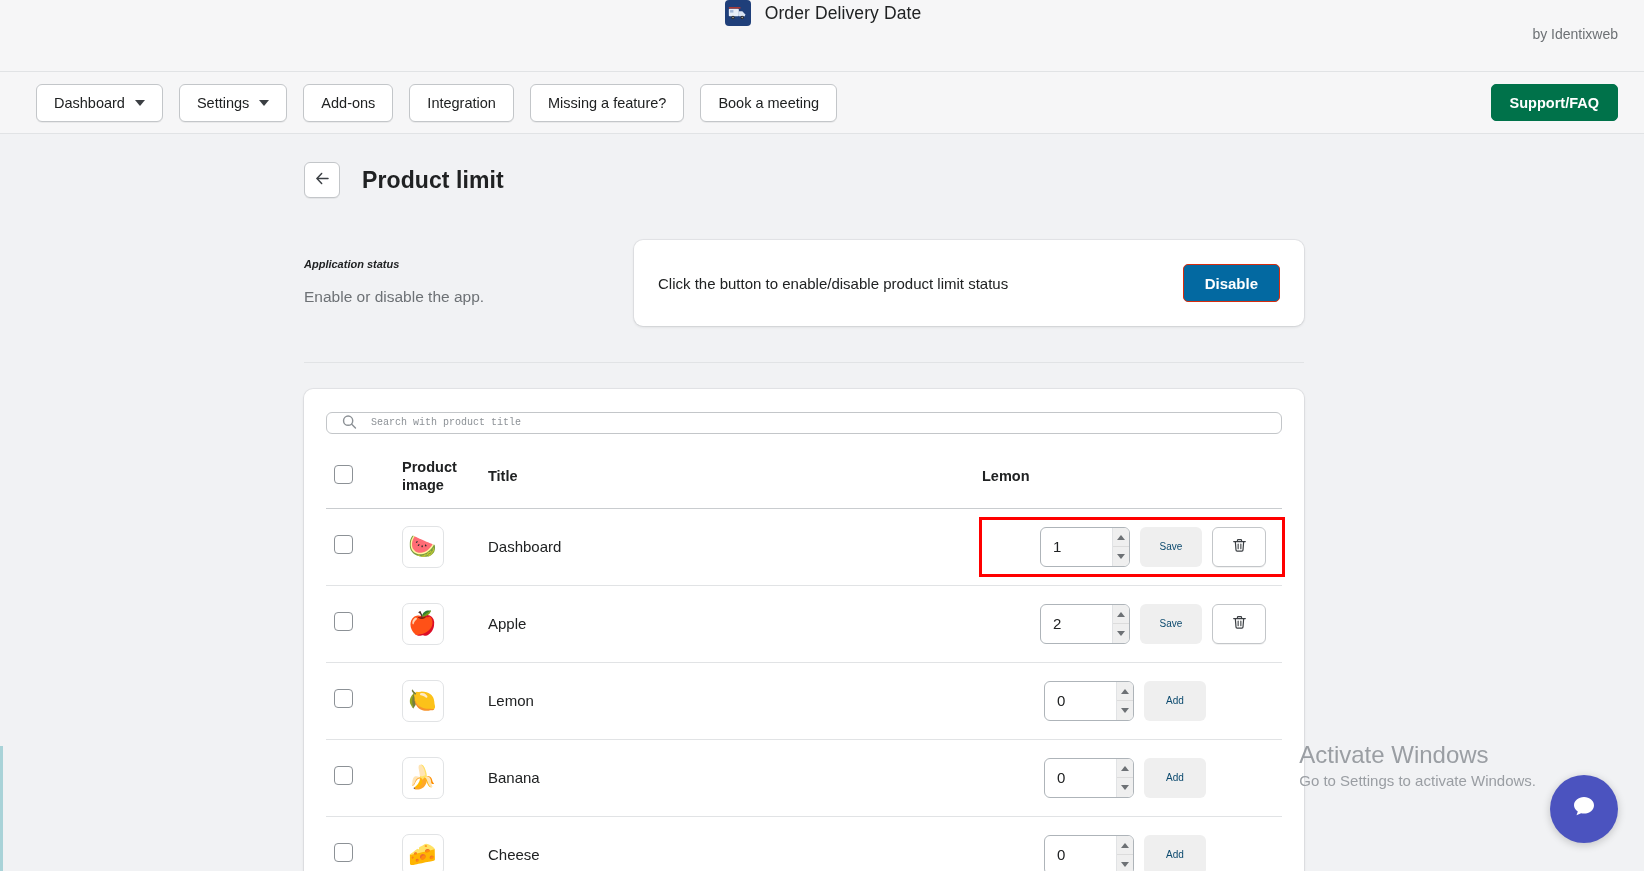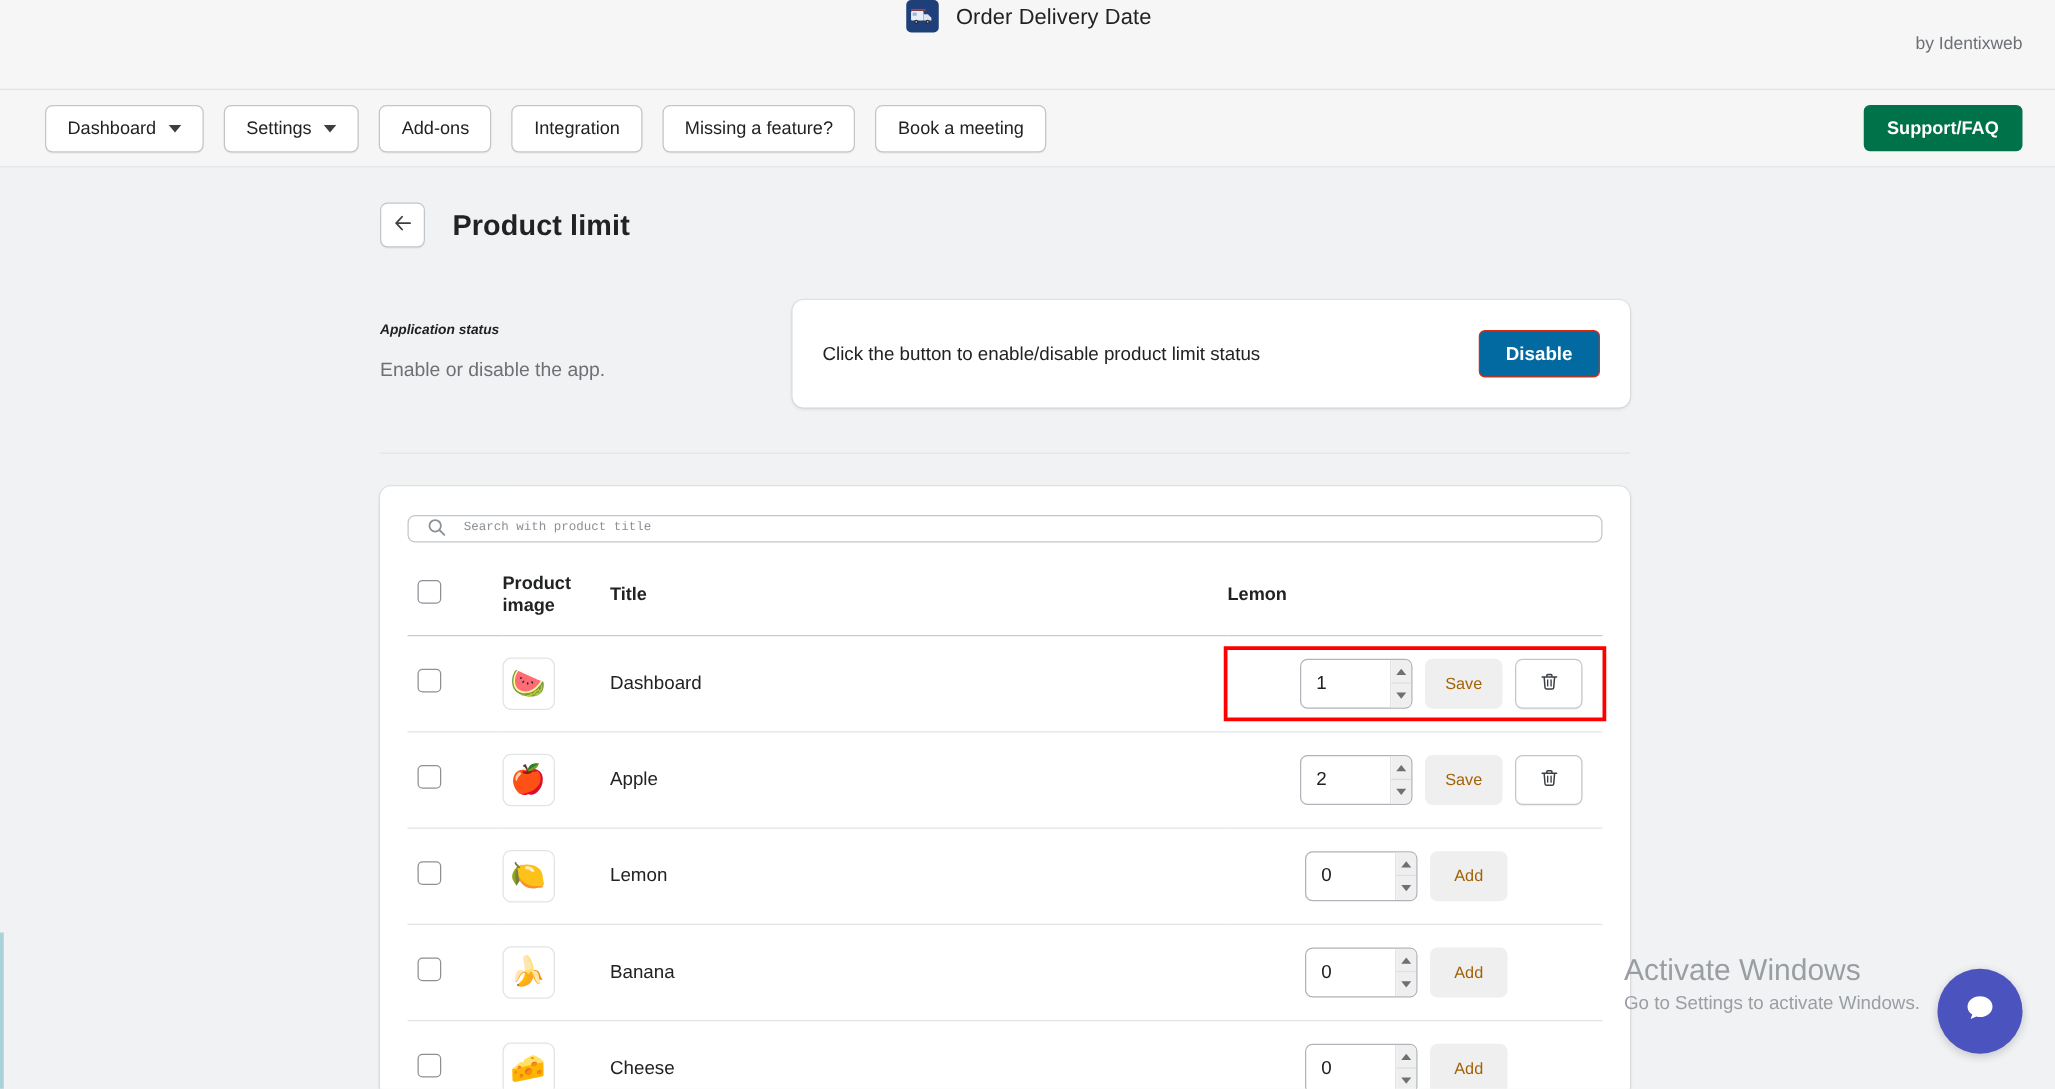--- a/index.html
+++ b/index.html
@@ -278,43 +278,43 @@
   .tri-down {
     width: 0; height: 0;
     border-left: 4px solid transparent;
     border-right: 4px solid transparent;
     border-top: 5px solid #6d7175;
   }
   .action-btn {
     background: #efefef;
     border: none;
     border-radius: 6px;
-    color: #a16207;
-    font-size: 13px;
+    color: #0c4a6e;
+    font-size: 10px;
     font-family: inherit;
     height: 40px;
     min-width: 62px;
     padding: 0 16px;
     cursor: pointer;
   }
   .trash-btn {
     background: #fff;
     border: 1px solid #c3c6c9;
     border-radius: 6px;
     width: 54px; height: 40px;
     display: flex; align-items: center; justify-content: center;
     cursor: pointer;
     box-shadow: 0 1px 0 rgba(0,0,0,.05);
   }
 
   
   .watermark {
     position: absolute;
     right: 108px;
-    bottom: 60px;
+    bottom: 82px;
     text-align: left;
     color: #9a9ea3;
     user-select: none;
     pointer-events: none;
     margin-top: 46px;
   }
   .watermark .wm-title { font-size: 24px; line-height: 1.15; }
   .watermark .wm-sub { font-size: 15px; margin-top: 3px; }
 
   

